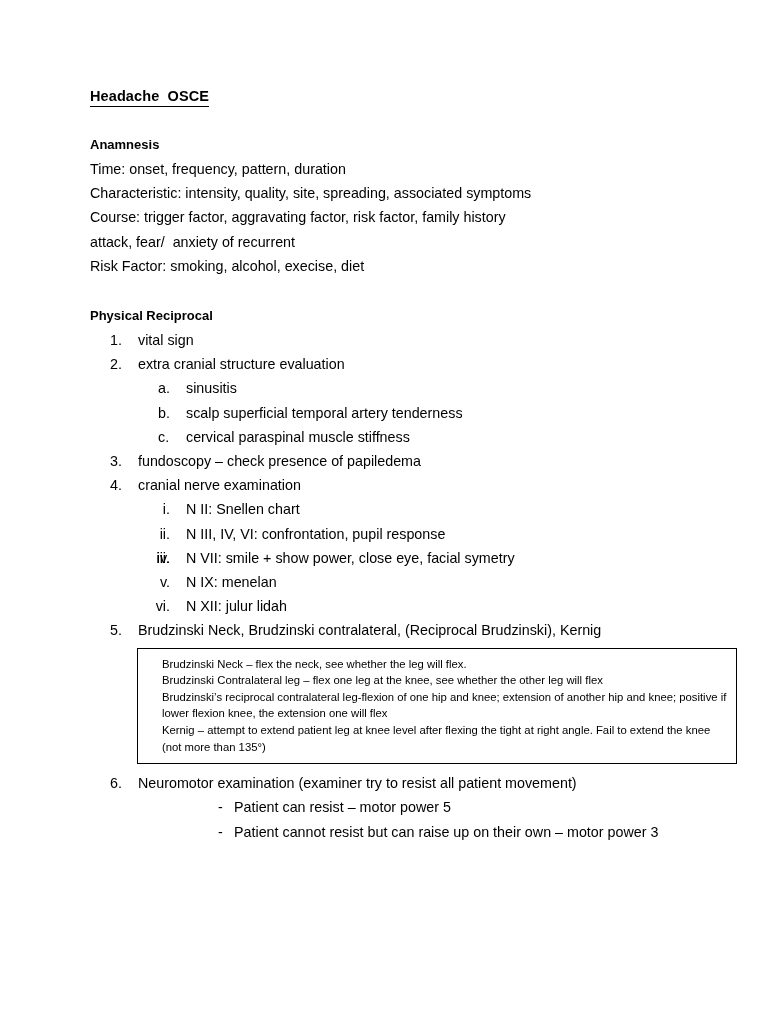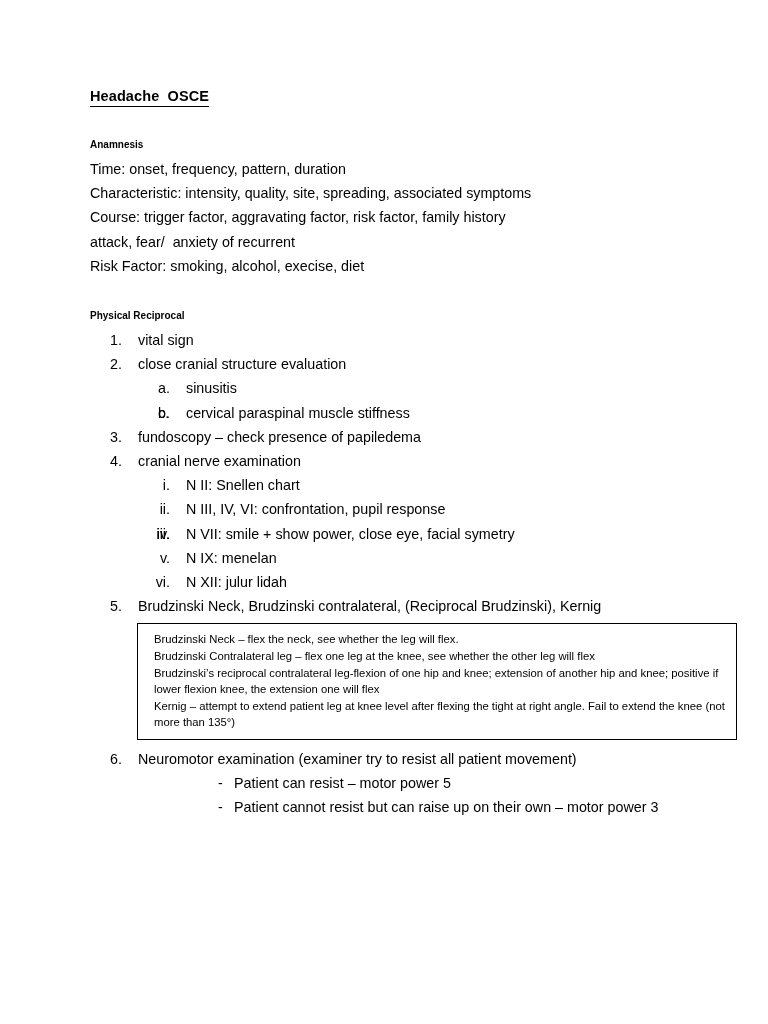--- a/index.html
+++ b/index.html
@@ -42,21 +42,21 @@
     display: inline-block;
     border-bottom: 1.4px solid #000;
     padding-bottom: 0px;
     margin: 0;
     white-space: pre;
   }
 
   .title-wrap { margin: 0 0 26px 0; }
 
   .section-heading {
-    font-size: 10px;
+    font-size: 13px;
     font-weight: bold;
     line-height: 24px;
     margin: 0 0 0px 0;
   }
 
   
   .anamnesis-block {
     margin: 0 0 0 0;
   }
   .para-line {
@@ -149,21 +149,21 @@
     top: 0;
   }
 
   
   .note-box {
     position: relative;
     margin: 5px 0 0 47px;   
     width: 600px;
     border: 1.3px solid #000000;
     box-sizing: border-box;
-    padding: 7px 8px 8px 16px;
+    padding: 7px 8px 8px 24px;
     background: #ffffff;
   }
   .note-line {
     font-size: 11.3px;
     line-height: 16.6px;
     margin: 0;
     white-space: pre-wrap;
   }
 
   .gap-after-box { height: 7px; }
@@ -194,30 +194,31 @@
 
     <ul class="numbered-list">
 
       <li class="num-item">
         <span class="marker">1.</span>
         <span>vital sign</span>
       </li>
 
       <li class="num-item">
         <span class="marker">2.</span>
-        <span>close cranial structure evaluation</span>
+        <span>extra cranial structure evaluation</span>
       </li>
 
       <ul class="letter-list">
         <li class="letter-item">
           <span class="marker">a.</span>
           <span>sinusitis</span>
         </li>
         <li class="letter-item">
           <span class="marker">b.</span>
+          <span>scalp superficial temporal artery tenderness</span>
         </li>
         <li class="letter-item">
           <span class="marker">c.</span>
           <span>cervical paraspinal muscle stiffness</span>
         </li>
       </ul>
 
       <li class="num-item">
         <span class="marker">3.</span>
         <span>fundoscopy – check presence of papiledema</span>

